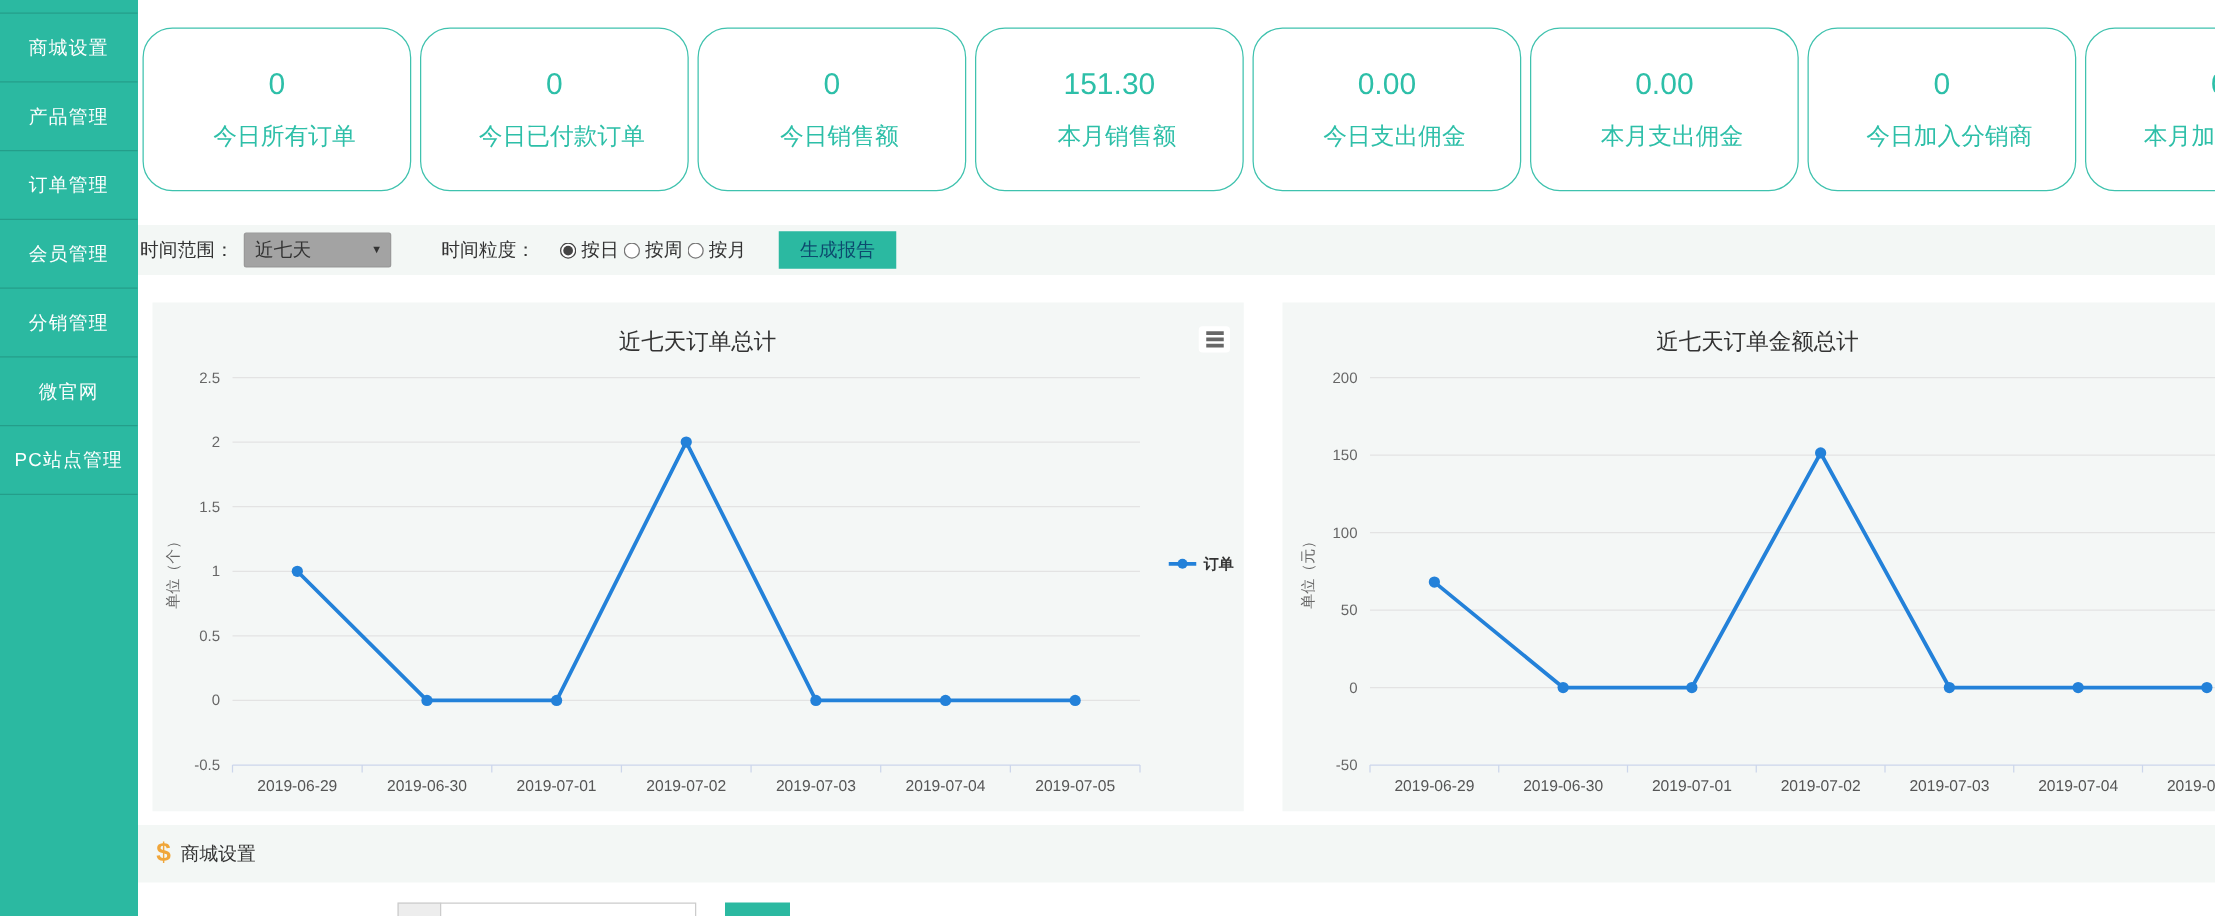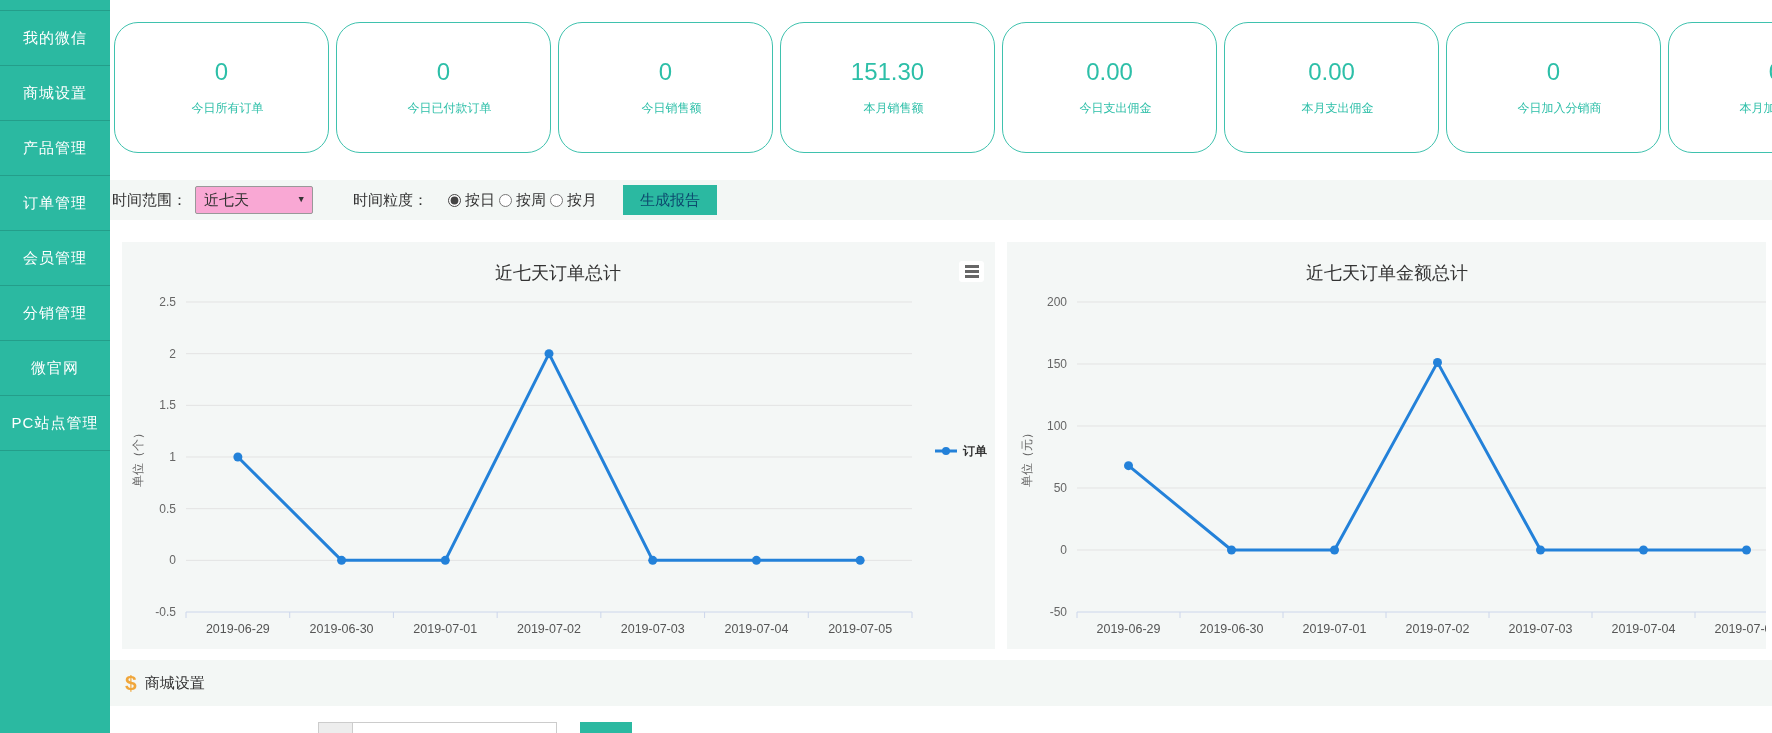--- a/index.html
+++ b/index.html
@@ -20,41 +20,41 @@
   }
   .side-filler { border-top:1px solid rgba(0,0,0,0.14); height:220px; }
   .main { margin-left:110px; width:1662px; }
   .cards-row { display:flex; gap:7px; padding:22px 0 0 4px; }
   .stat-card {
     flex:0 0 215px; height:131px; background:#fff;
     border:1px solid var(--card-border,#3fc2ae); border-radius:24px;
     display:flex; flex-direction:column; align-items:center; justify-content:center; gap:14px;
   }
   .stat-value { font-size:24px; color:var(--card-text,#2dbfa8); }
-  .stat-label { font-size:12px; color:var(--card-text,#2dbfa8);margin-left:12px; }
+  .stat-label { font-size:19px; color:var(--card-text,#2dbfa8);margin-left:12px; }
   .filter-bar {
     margin-top:27px; height:40px; background:#f3f7f5;
     display:flex; align-items:center; padding-left:2px; font-size:15px; color:#333;
   }
   .select-wrap {
-    width:118px; height:28px; margin-left:8px; background:#f9a8d4;
+    width:118px; height:28px; margin-left:8px; background:#a3a3a3;
     border:1px solid #999; border-radius:2px; display:flex; align-items:center;
     justify-content:space-between; padding:0 8px; cursor:pointer;font-family:Liberation Mono, monospace;
   }
   .select-caret { font-size:9px; color:#333; }
   .granularity-label { margin-left:40px; }
   .radio-group { display:flex; gap:4px; margin-left:20px; align-items:center; }
   .radio-opt { display:flex; align-items:center; gap:4px; cursor:pointer; }
   .radio-opt input { width:13px; height:13px; margin:0; accent-color:#444; }
   .report-btn {
     margin-left:26px; height:30px; padding:0 17px; background:var(--accent,#2bb9a1);
     color:#0c4a6e; border:none; font-size:15px; cursor:pointer;
     font-family:"Liberation Sans","DejaVu Sans",sans-serif;
   }
-  .charts-row { margin-top:22px; display:flex; gap:12px; padding-left:12px; }
+  .charts-row { margin-top:22px; display:flex; gap:31px; padding-left:12px; }
   .chart-panel { background:#f4f7f6; height:407px; position:relative; }
   .chart-panel.left { width:873px; }
   .chart-panel.right { width:759px; overflow:hidden; }
   .menu-btn {
     position:absolute; top:19px; right:11px; width:25px; height:21px; background:#fff;
     border-radius:3px; display:flex; flex-direction:column; align-items:center;
     justify-content:center; gap:2px; cursor:pointer;
   }
   .menu-btn span { width:14px; height:3px; background:#676767; }
   .finance-band {
@@ -75,23 +75,20 @@
   .bottom-btn {
     position:absolute; left:470px; top:0; width:52px; height:26px;
     background:var(--accent,#2bb9a1); border:none; cursor:pointer;
   }
 </style>
 </head>
 <body>
 
 <aside class="sidebar">
   <div class="side-strip"></div>
-  <div class="side-item">
-      <span>我的微信</span>
-    </div>
   <div class="side-item">
       <span>商城设置</span>
     </div>
   <div class="side-item">
       <span>产品管理</span>
     </div>
   <div class="side-item">
       <span>订单管理</span>
     </div>
   <div class="side-item">

